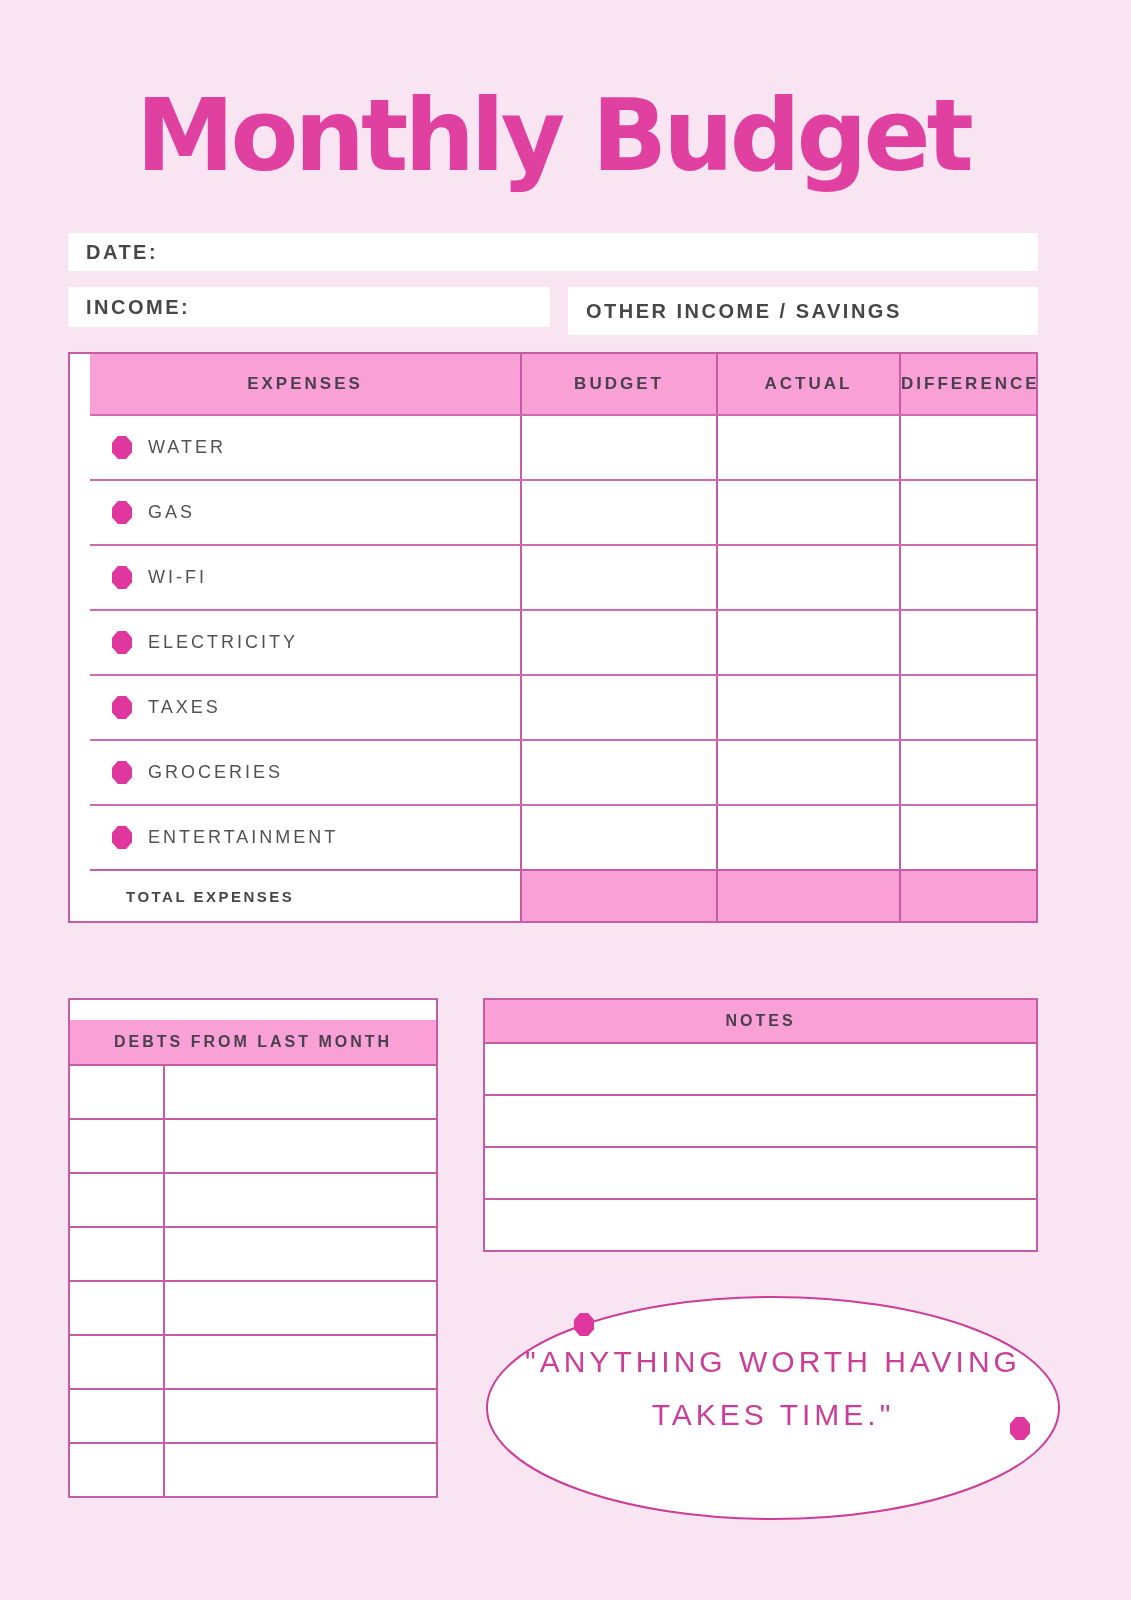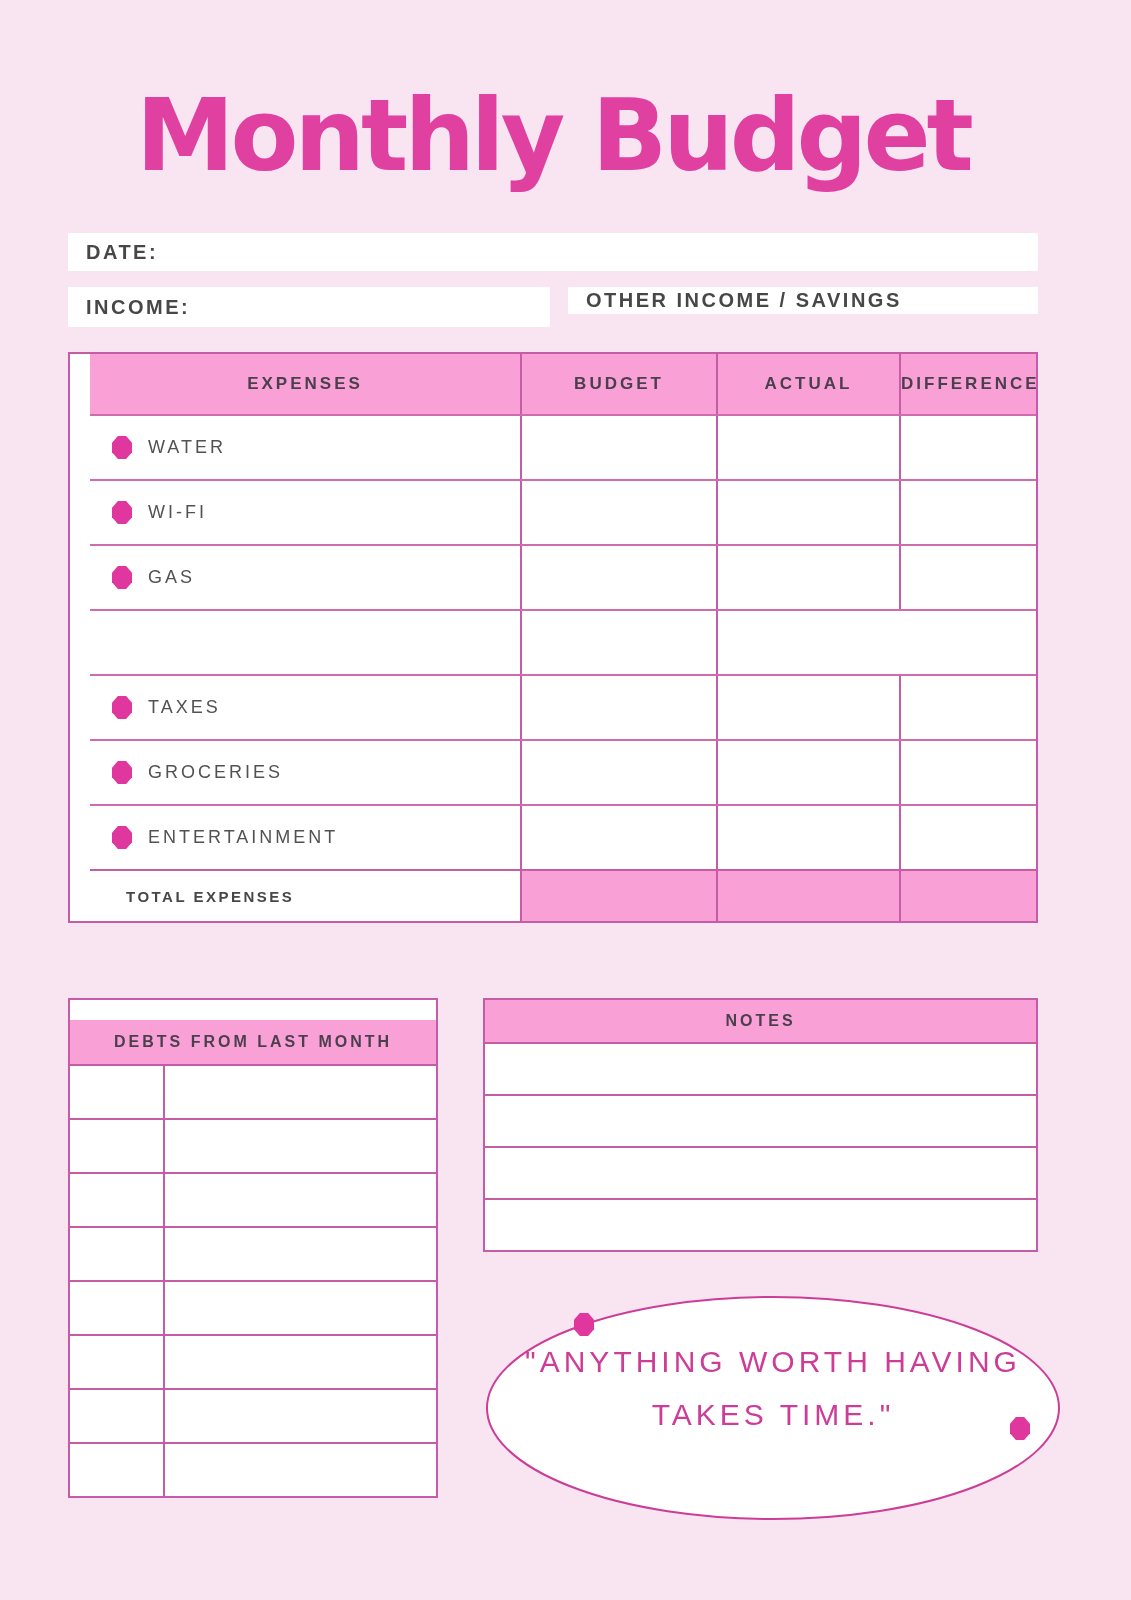--- a/index.html
+++ b/index.html
@@ -20,21 +20,21 @@
   }
   
   .bar{
     position:absolute;background:#ffffff;
     display:flex;align-items:center;
     color:#474747;font-size:20px;font-weight:700;letter-spacing:2.5px;
     padding-left:18px;box-sizing:border-box;
   }
   .date-bar{left:68px;top:233px;width:970px;height:38px;}
   .income-bar{left:68px;top:287px;width:482px;height:40px;}
-  .other-bar{left:568px;top:287px;width:470px;height:27px;}
+  .other-bar{left:568px;top:287px;width:470px;height:48px;}
   
   .expenses{
     position:absolute;left:68px;top:352px;width:970px;
     border:2px solid #c65ba6;box-sizing:border-box;
     background:#ffffff;
   }
   .exp-grid{display:grid;grid-template-columns:432px 196px 183px 1fr;margin-left:20px;}
   .exp-header{
     background:#f9a1d7;height:60px;
   }
@@ -135,36 +135,40 @@
             <span class="bullet"></span>
             <span class="row-label">WATER</span>
           </div>
           <div class="cell"></div>
           <div class="cell"></div>
           <div class="cell last"></div>
         </div>
         <div class="exp-grid exp-row">
           <div class="cell label-cell">
             <span class="bullet"></span>
+            <span class="row-label">GAS</span>
+          </div>
+          <div class="cell"></div>
+          <div class="cell"></div>
+          <div class="cell last"></div>
+        </div>
+        <div class="exp-grid exp-row">
+          <div class="cell label-cell">
+            <span class="bullet"></span>
             <span class="row-label">WI-FI</span>
           </div>
           <div class="cell"></div>
           <div class="cell"></div>
           <div class="cell last"></div>
         </div>
         <div class="exp-grid exp-row">
           <div class="cell label-cell">
             <span class="bullet"></span>
-            <span class="row-label">GAS</span>
-          </div>
-          <div class="cell"></div>
-          <div class="cell"></div>
-          <div class="cell last"></div>
-        </div>
-        <div class="exp-grid exp-row">
+            <span class="row-label">ELECTRICITY</span>
+          </div>
           <div class="cell"></div>
           <div class="cell"></div>
           <div class="cell last"></div>
         </div>
         <div class="exp-grid exp-row">
           <div class="cell label-cell">
             <span class="bullet"></span>
             <span class="row-label">TAXES</span>
           </div>
           <div class="cell"></div>

